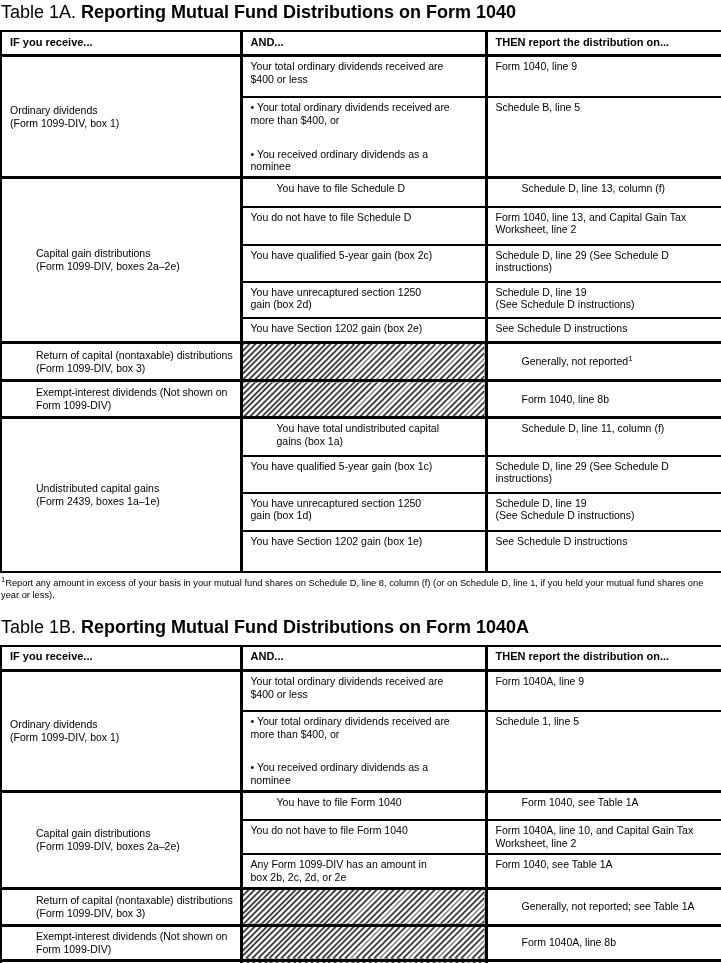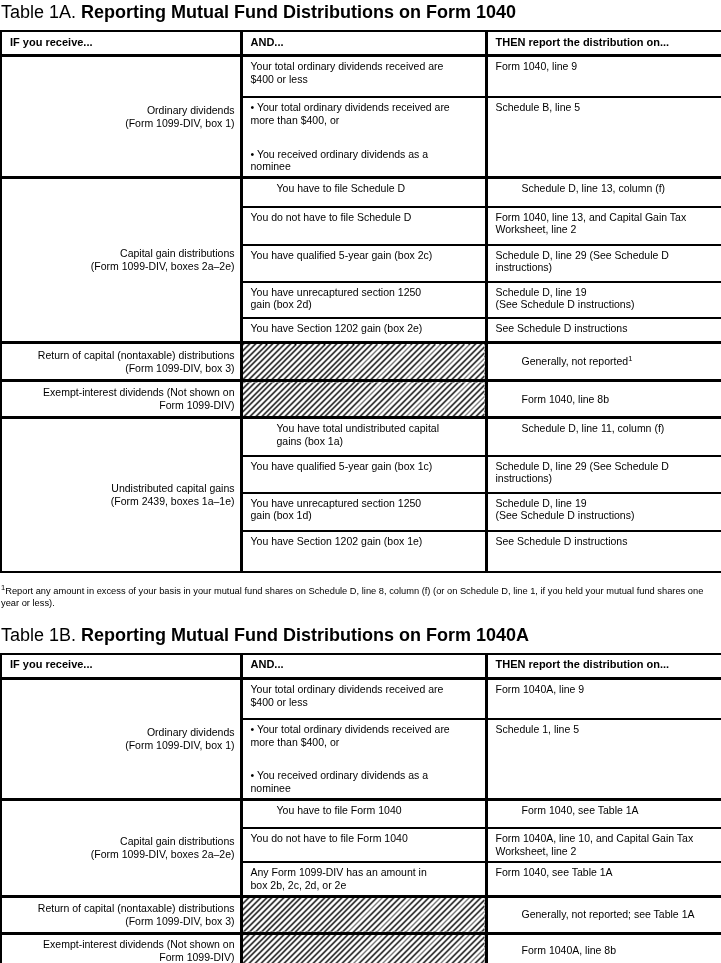--- a/index.html
+++ b/index.html
@@ -46,35 +46,35 @@
   th {
     font-weight: bold;
     font-size: 11px;
     vertical-align: middle;
     border-bottom-width: 3px;
     padding-top: 2px;
     padding-bottom: 4px;
   }
   tr.gs td { border-top-width: 3px; padding-left: 34px; }
 
-  td.receive { vertical-align: middle; text-align: right; }
+  td.receive { vertical-align: middle; }
   td.mid { vertical-align: middle; }
   .pre { white-space: pre-line; }
   .bullet2 { margin-top: 21px; }
 
   td.hatch {
     background: repeating-linear-gradient(135deg, #000 0px, #000 1.3px, #fff 1.3px, #fff 4.1px);
   }
 
   sup { font-size: 7.5px; vertical-align: super; line-height: 0; }
 
   .footnote {
     font-size: 9.3px;
     line-height: 1.3;
-    margin: 12px 0 0 1px;
+    margin: 4px 0 0 1px;
   }
 </style>
 </head>
 <body>
 
 <div class="doc">
 
   <div class="tbl-title">
     <span>Table 1A.</span>
     <span class="bold">Reporting Mutual Fund Distributions on Form 1040</span>

